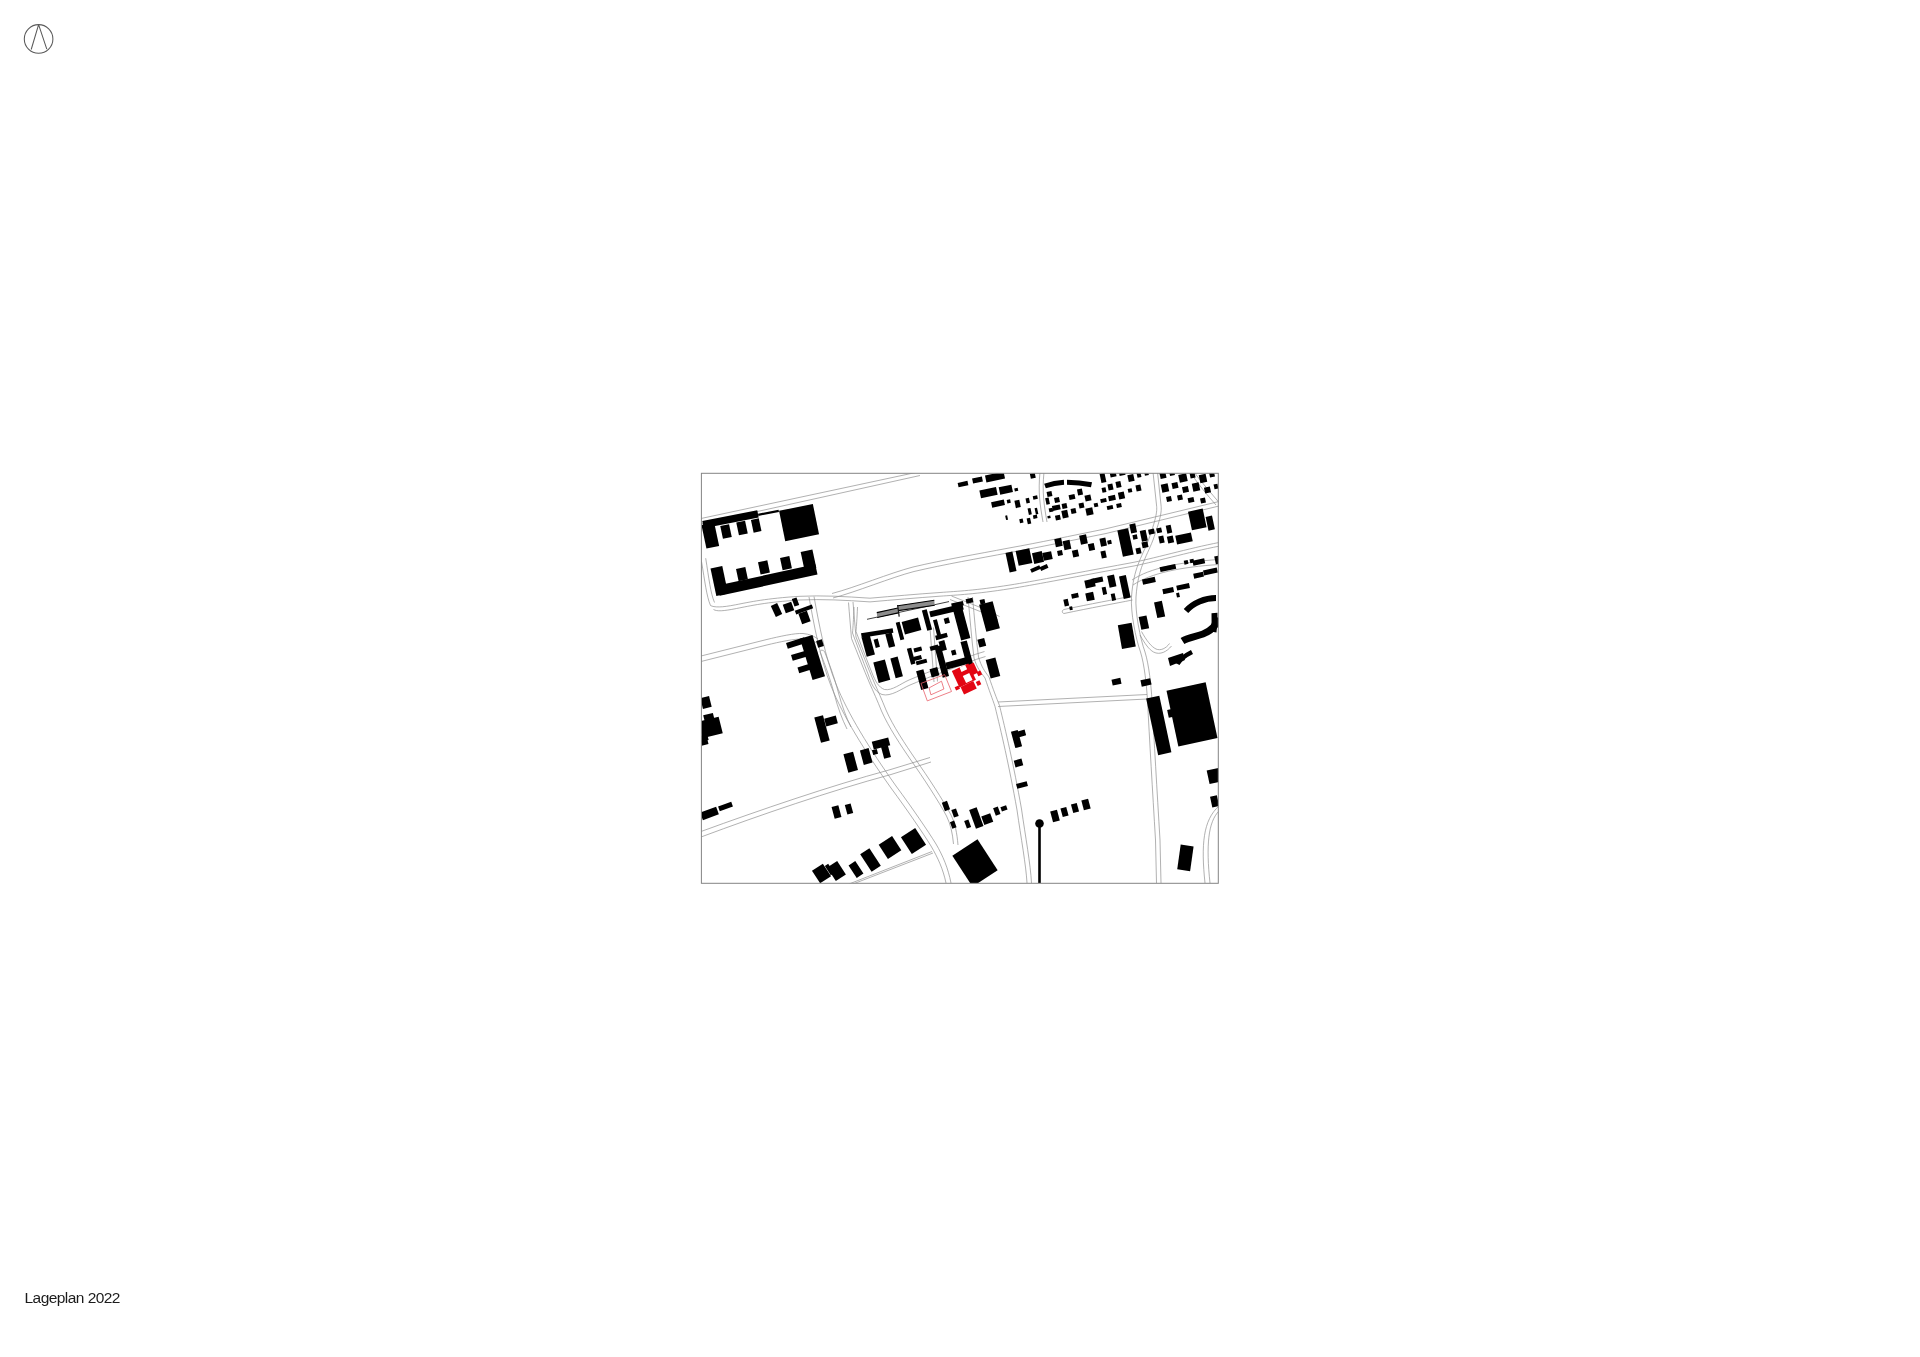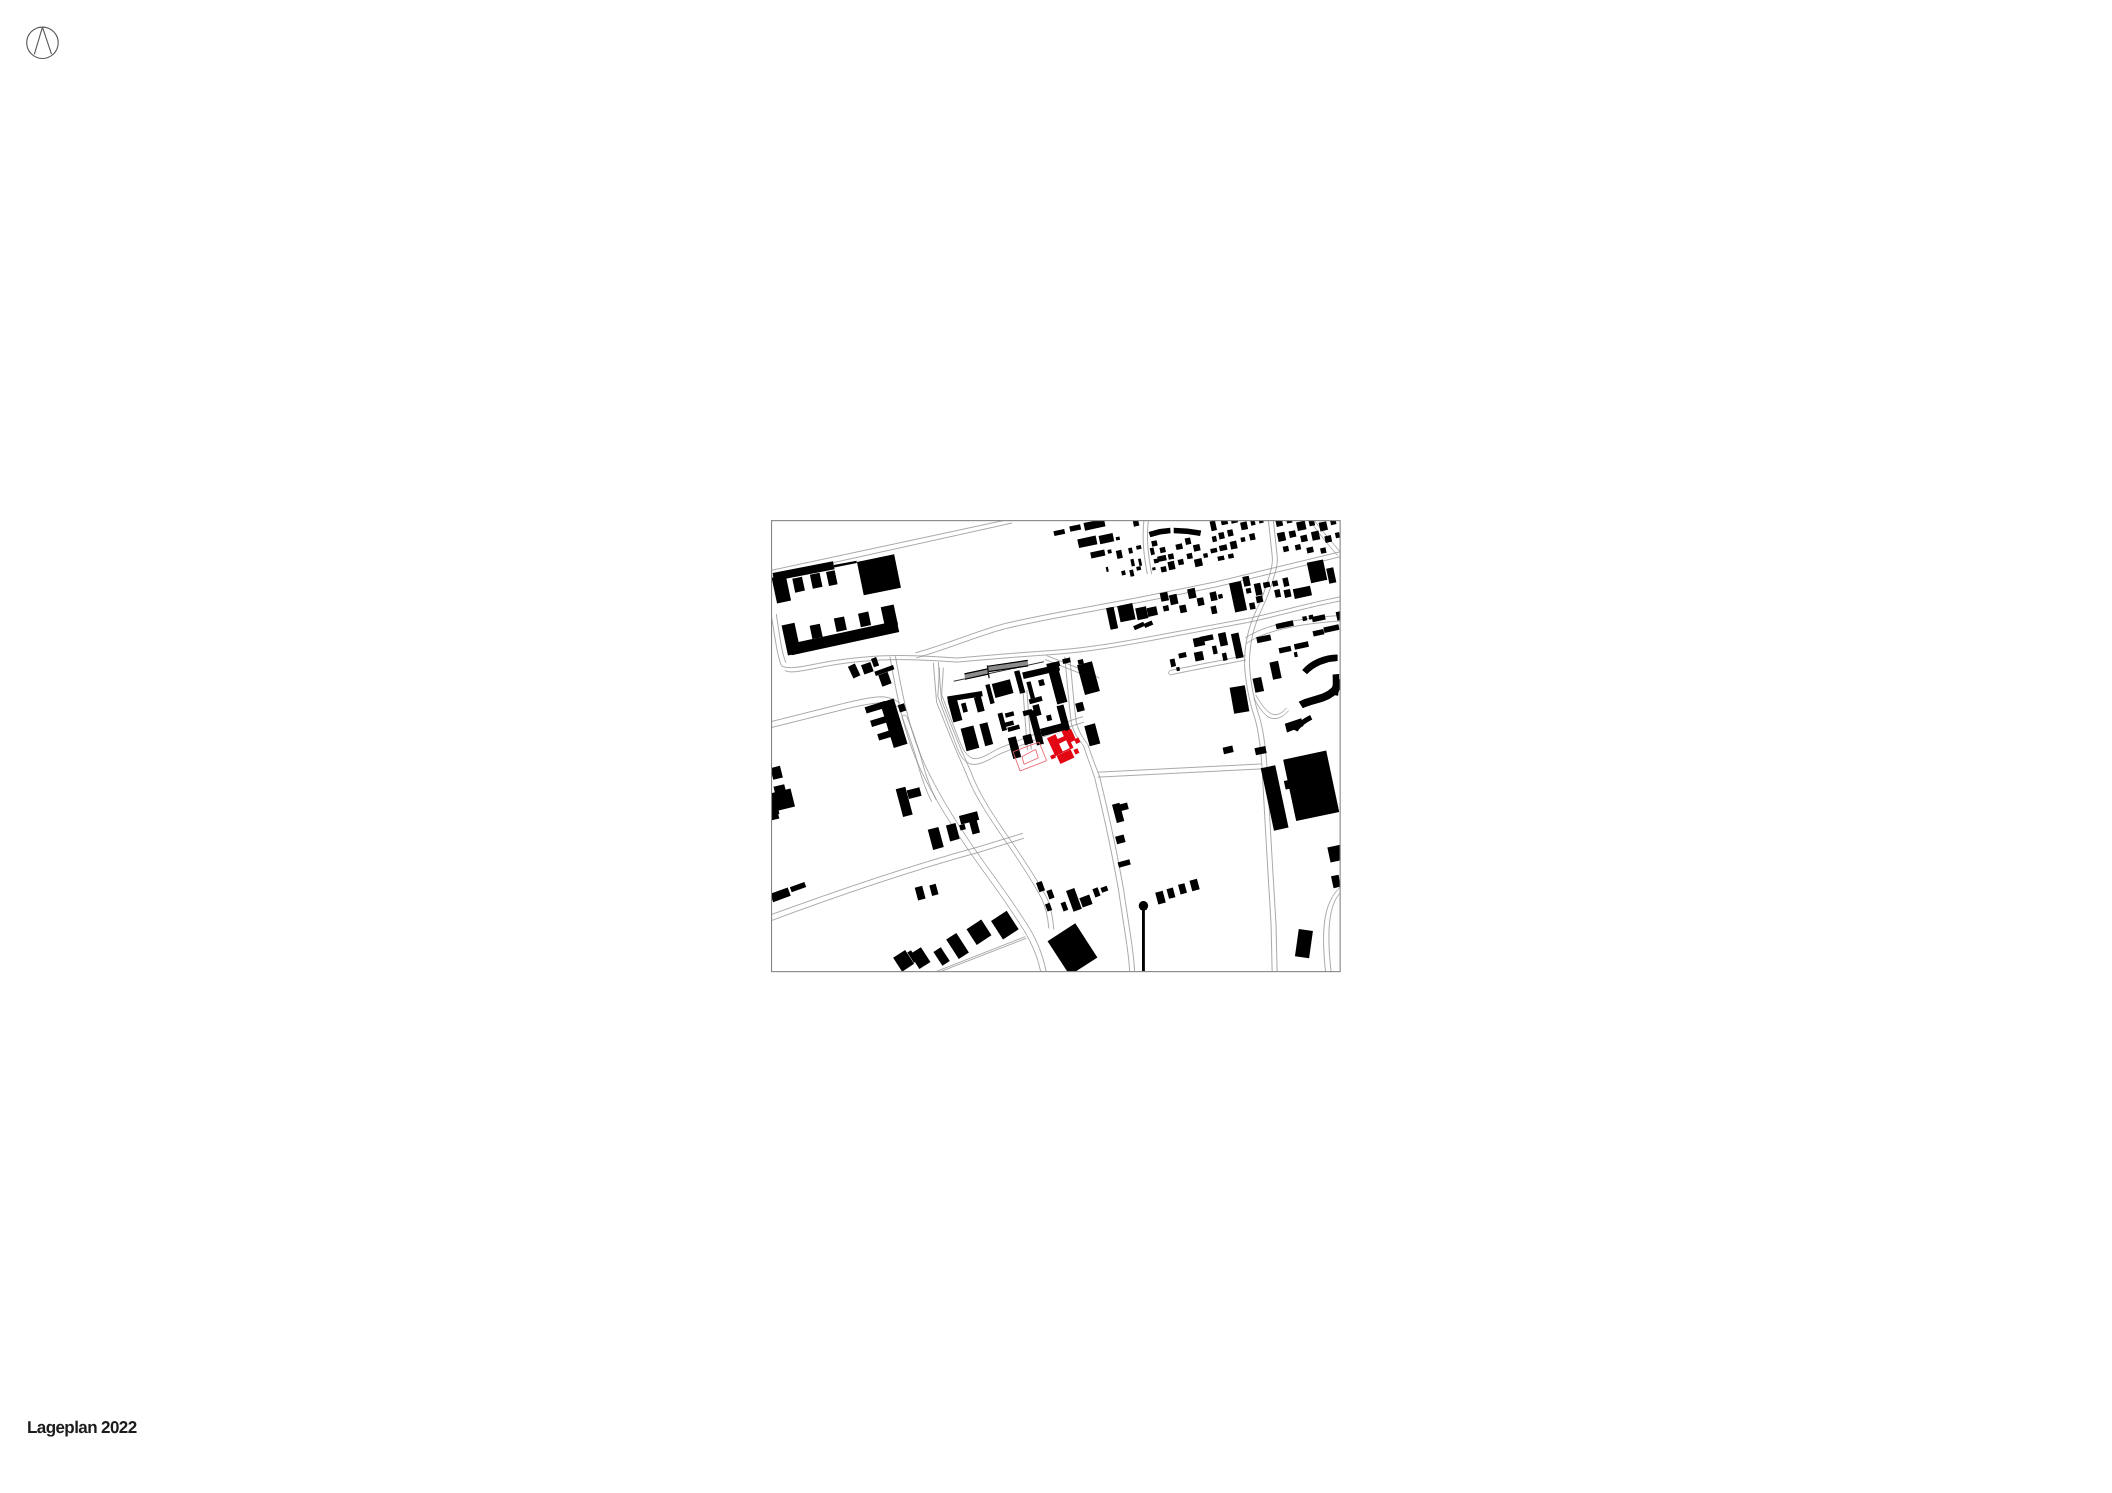--- a/index.html
+++ b/index.html
@@ -1,17 +1,17 @@
 <!DOCTYPE html>
 <html><head>
 <meta charset="utf-8">
 <style>
   html,body{margin:0;padding:0;background:#ffffff;}
   .page{position:relative;width:1698px;height:1357px;background:#ffffff;overflow:hidden;
-        font-family:"Liberation Sans", sans-serif;font-weight:bold;}
+        font-family:"Liberation Sans", sans-serif;}
   svg{position:absolute;top:0;left:0;}
 </style>
 </head>
 <body>
 <div class="page">
 <svg width="1920" height="1357" viewBox="0 0 1920 1357">
 
   <rect x="0" y="0" width="1920" height="1357" fill="#ffffff"></rect>
 
   <g stroke="#5a5a5a" stroke-width="1.05" fill="none">

